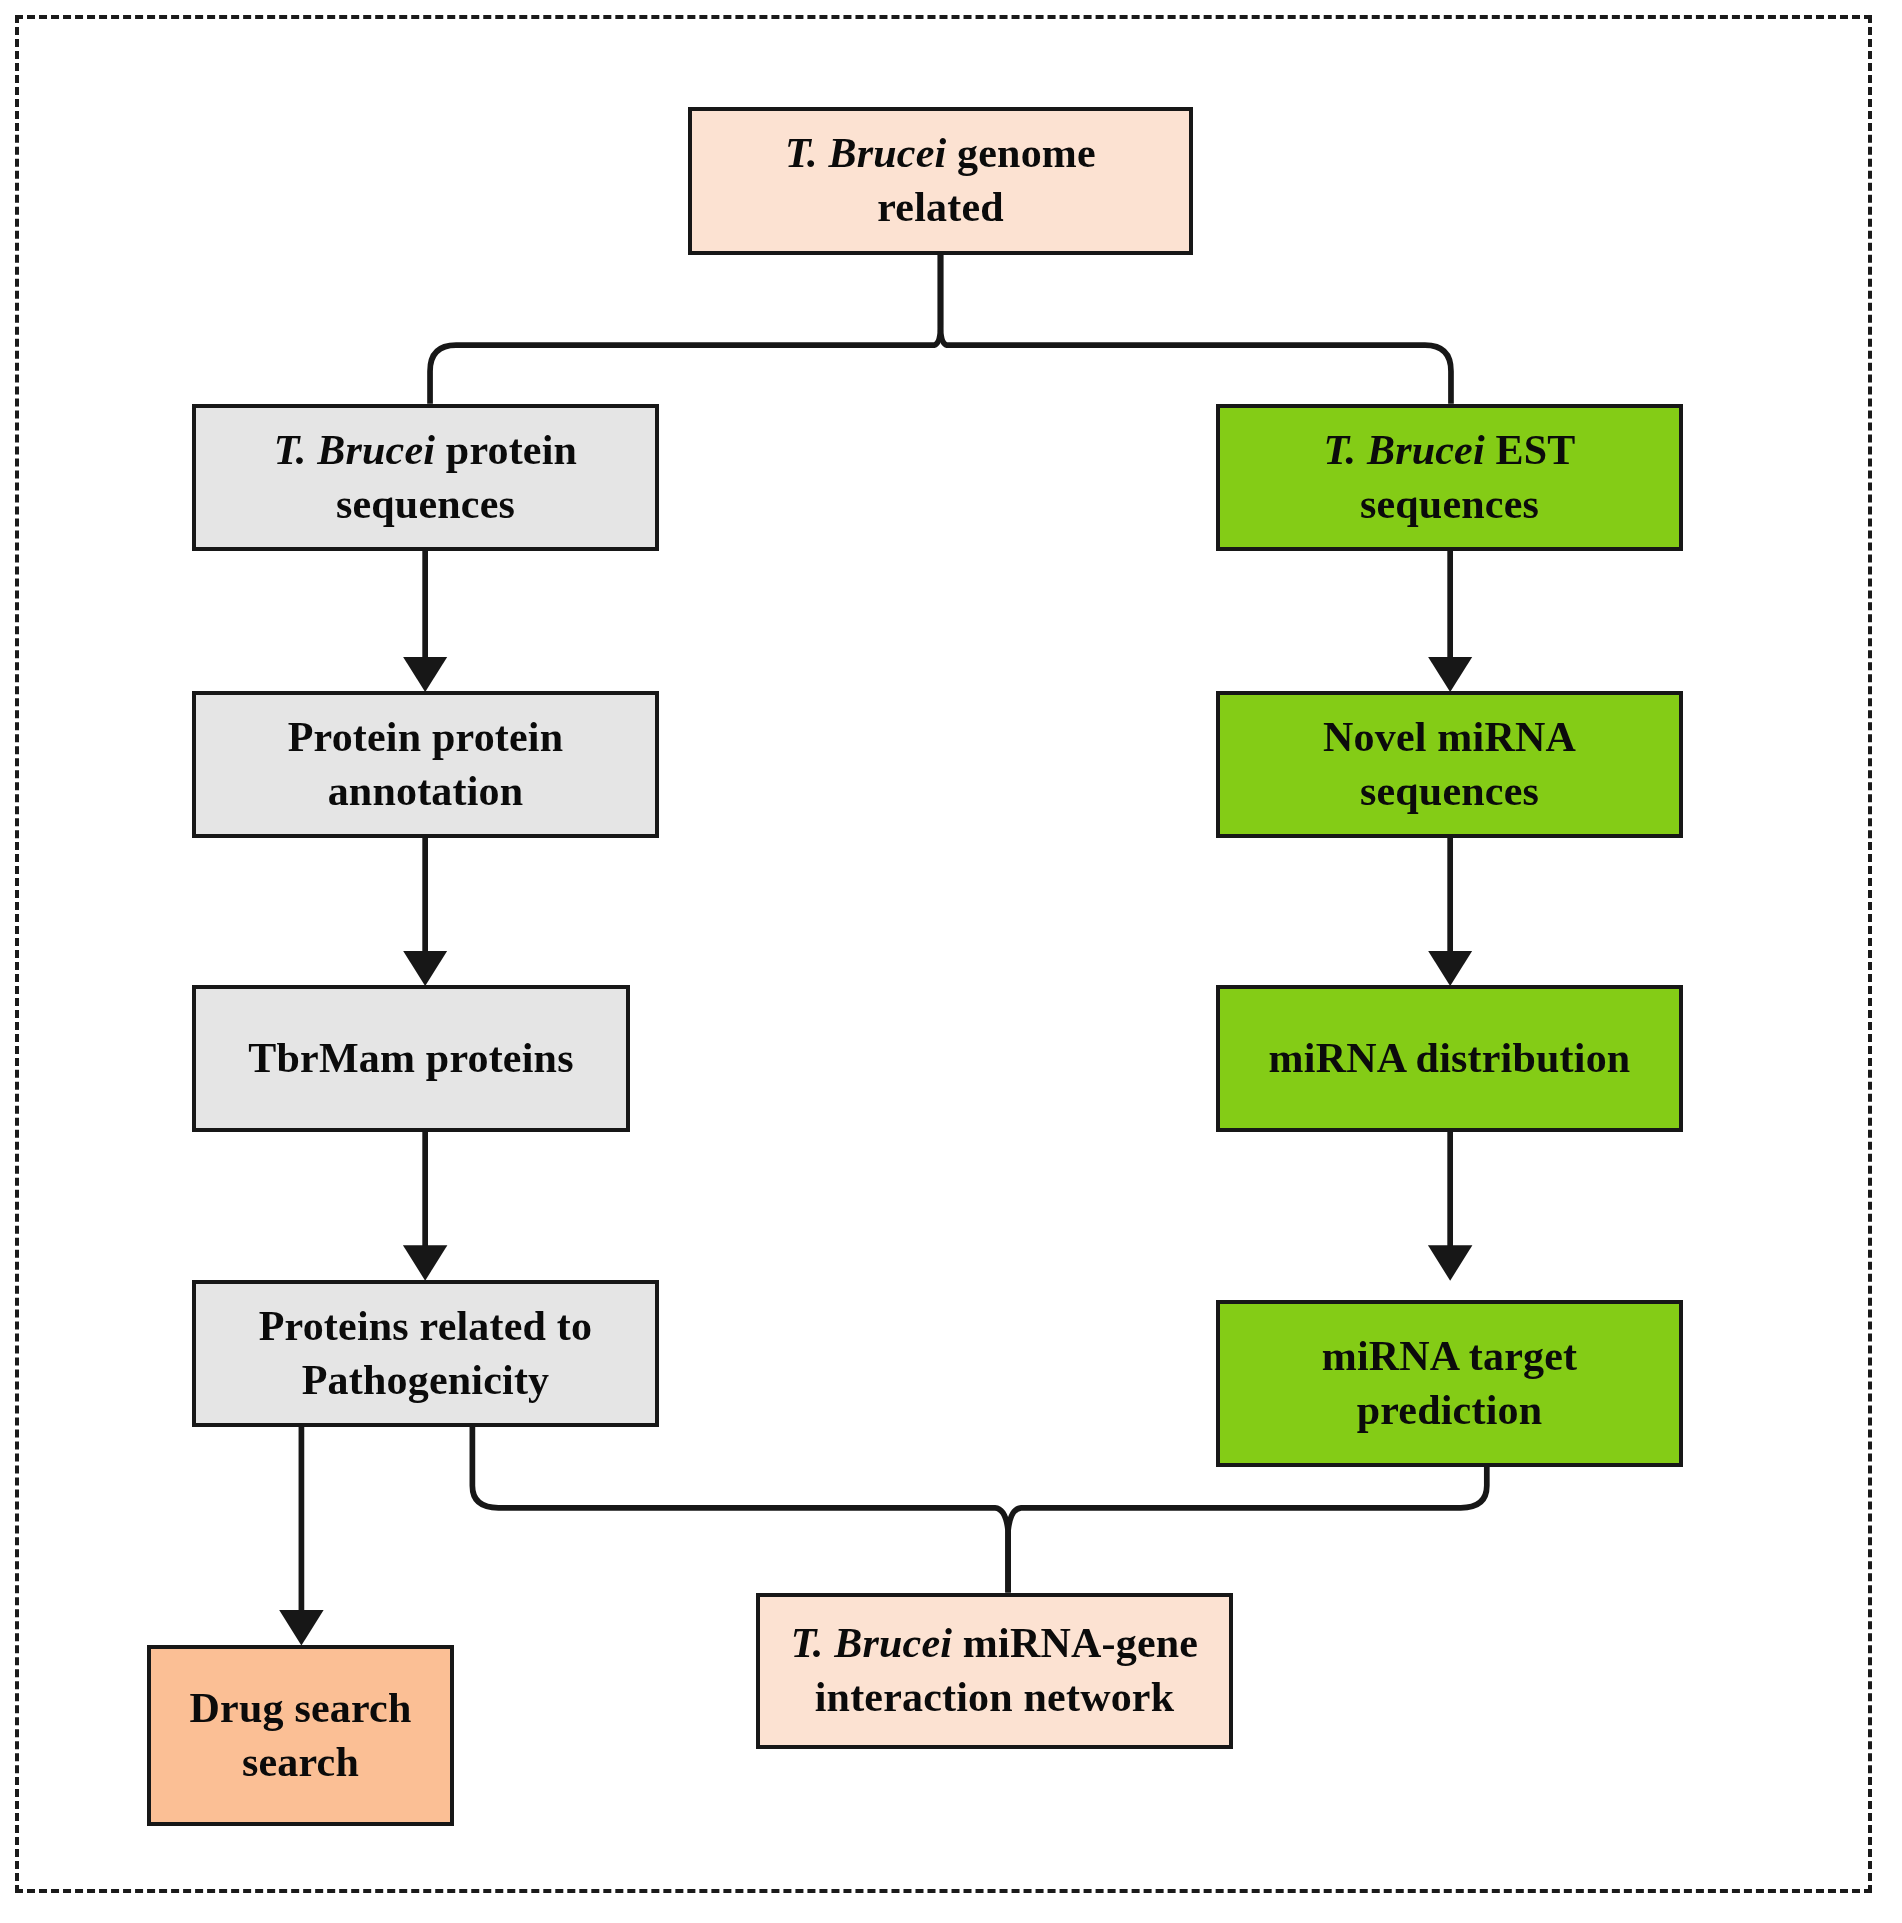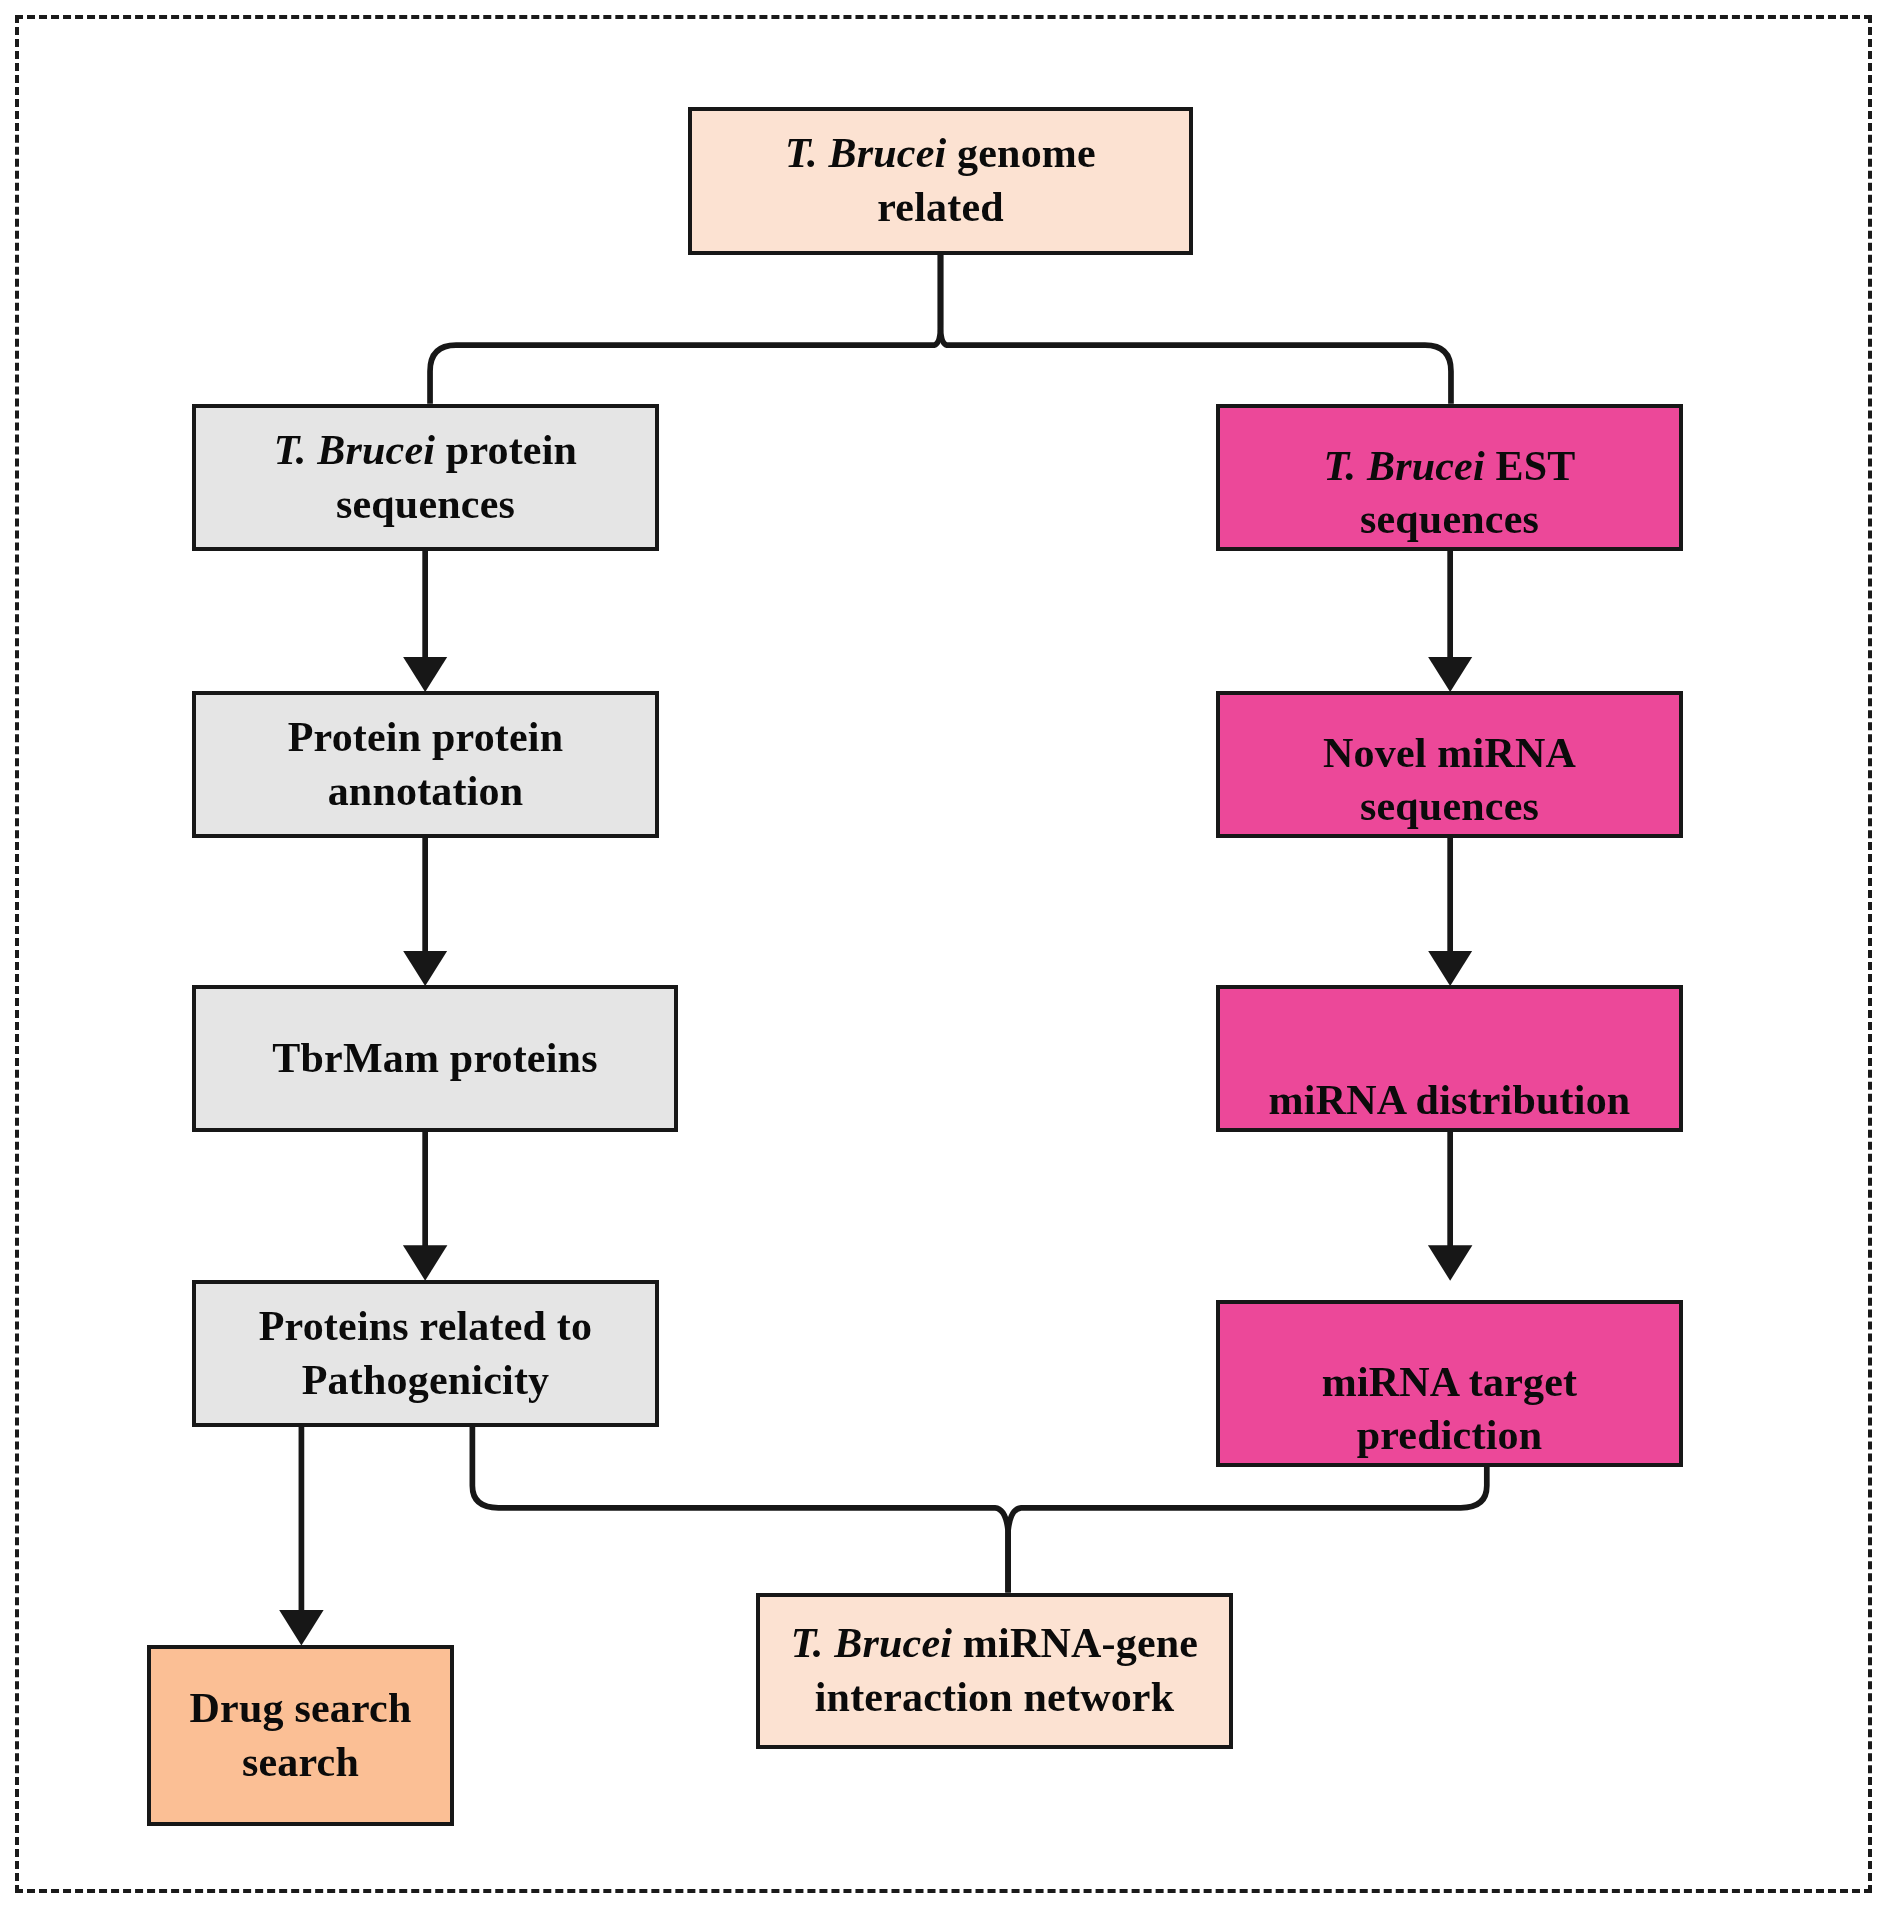--- a/index.html
+++ b/index.html
@@ -48,30 +48,30 @@
     font-weight: bold;
     color: #0b0b0b;
     font-size: 42px;
     letter-spacing: 0.2px;
     padding: 0 11px;
   }
   .node .txt { display: block; width: 100%; }
   .sci { font-style: italic; }
   .fill-peach { background: #fce2d2; }
   .fill-green { background: #e5e5e5; }
-  .fill-yellow { background: #ec4899; align-items: flex-end; }
+  .fill-yellow { background: #84cc16; }
   .fill-orange { background: #fbbf95; }
 
   
   #node-root        { left: 688px;  top: 107px;  width: 505px;  height: 148px; }
   #node-protein-seq { left: 192px;  top: 404px;  width: 467px;  height: 147px; }
   #node-est-seq     { left: 1216px; top: 404px;  width: 467px;  height: 147px; }
   #node-annotation  { left: 192px;  top: 691px;  width: 467px;  height: 147px; }
   #node-novel-mirna { left: 1216px; top: 691px;  width: 467px;  height: 147px; }
-  #node-tbrmam      { left: 192px;  top: 985px; width: 486px;  height: 147px; }
+  #node-tbrmam      { left: 192px;  top: 985px; width: 438px;  height: 147px; }
   #node-mirna-dist  { left: 1216px; top: 985px; width: 467px;  height: 147px; }
   #node-pathogen    { left: 192px;  top: 1280px; width: 467px;  height: 147px; }
   #node-mirna-pred  { left: 1216px; top: 1300px; width: 467px;  height: 167px; }
   #node-drug        { left: 147px;  top: 1645px; width: 307px;  height: 181px; }
   #node-network     { left: 756px;  top: 1593px; width: 477px;  height: 156px; }
 </style>
 </head>
 <body>
 
 <div id="canvas">

